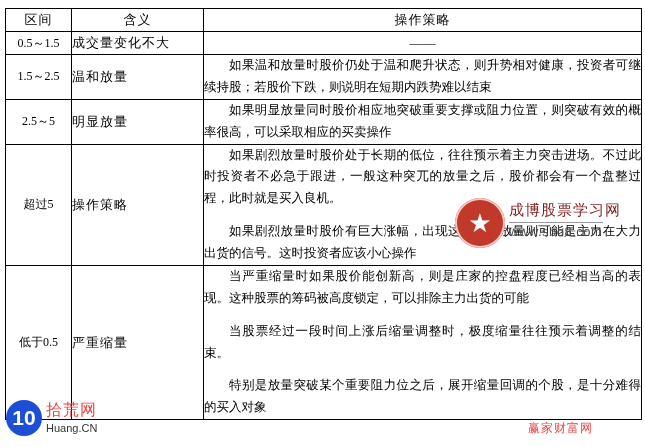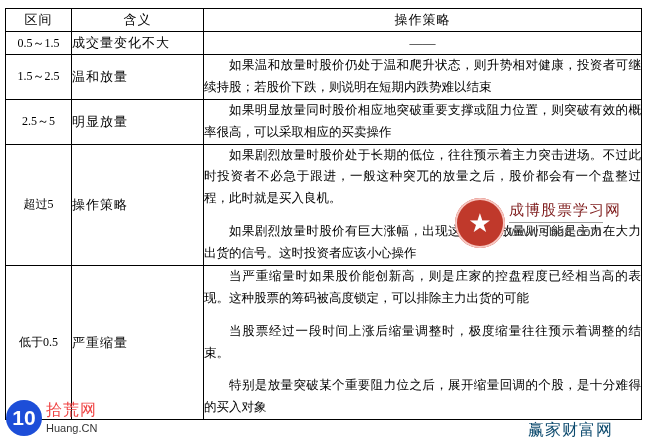--- a/index.html
+++ b/index.html
@@ -178,22 +178,22 @@
     color: #333333;
     font-family: "Liberation Sans", sans-serif;
     white-space: nowrap;
   }
 
   
   .logo-br {
     position: absolute;
     left: 528px;
     top: 420px;
-    font-size: 16px;
-    color: #0c4a6e;
+    font-size: 12px;
+    color: #ef4444;
     letter-spacing: 1px;
     pointer-events: none;
     white-space: nowrap;
   }
 </style>
 </head>
 <body>
 
 <div id="sheet">
 

